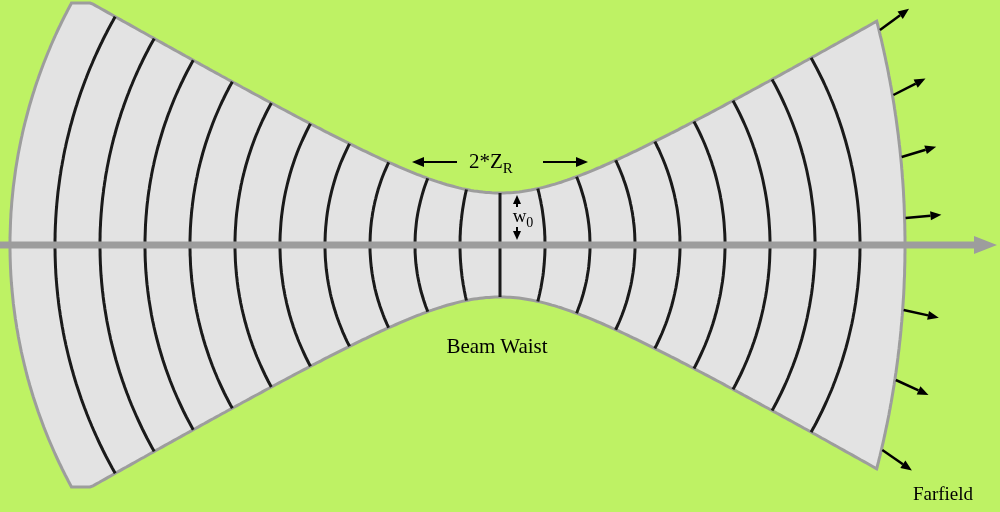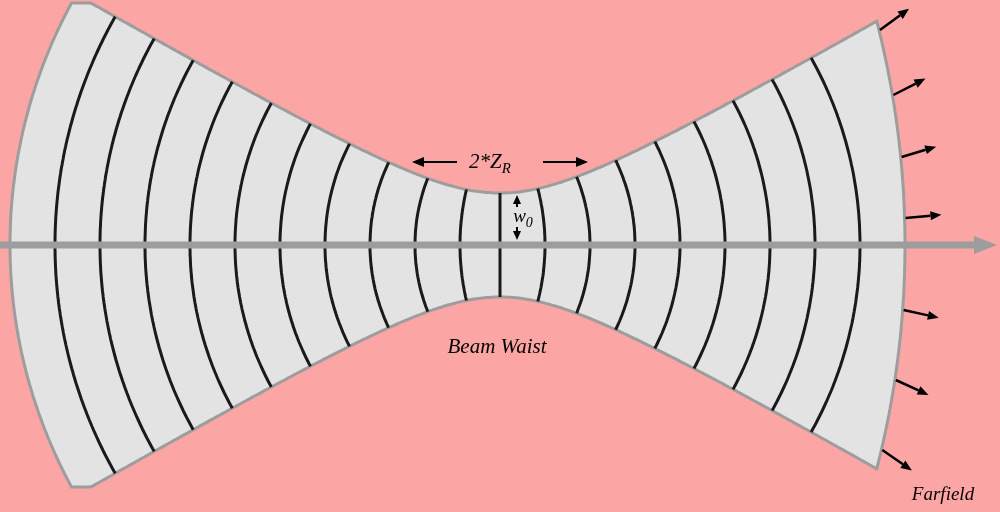--- a/index.html
+++ b/index.html
@@ -1,16 +1,16 @@
 <!DOCTYPE html>
 <html><head>
 <meta charset="utf-8">
 <style>
   html,body{margin:0;padding:0;background:#ffffff;}
-  .stage{position:relative;width:1000px;height:512px;background:#fca5a5;overflow:hidden;font-style:italic;}
+  .stage{position:relative;width:1000px;height:512px;background:#bef264;overflow:hidden;}
   svg{display:block;}
   text{font-family:"Liberation Serif", serif;fill:#000000;}
   .lbl{font-size:21px;}
   .sub{font-size:15px;}
   .lbl-sm{font-size:19px;}
   .sub-sm{font-size:14px;}
 </style>
 </head>
 <body>
 

